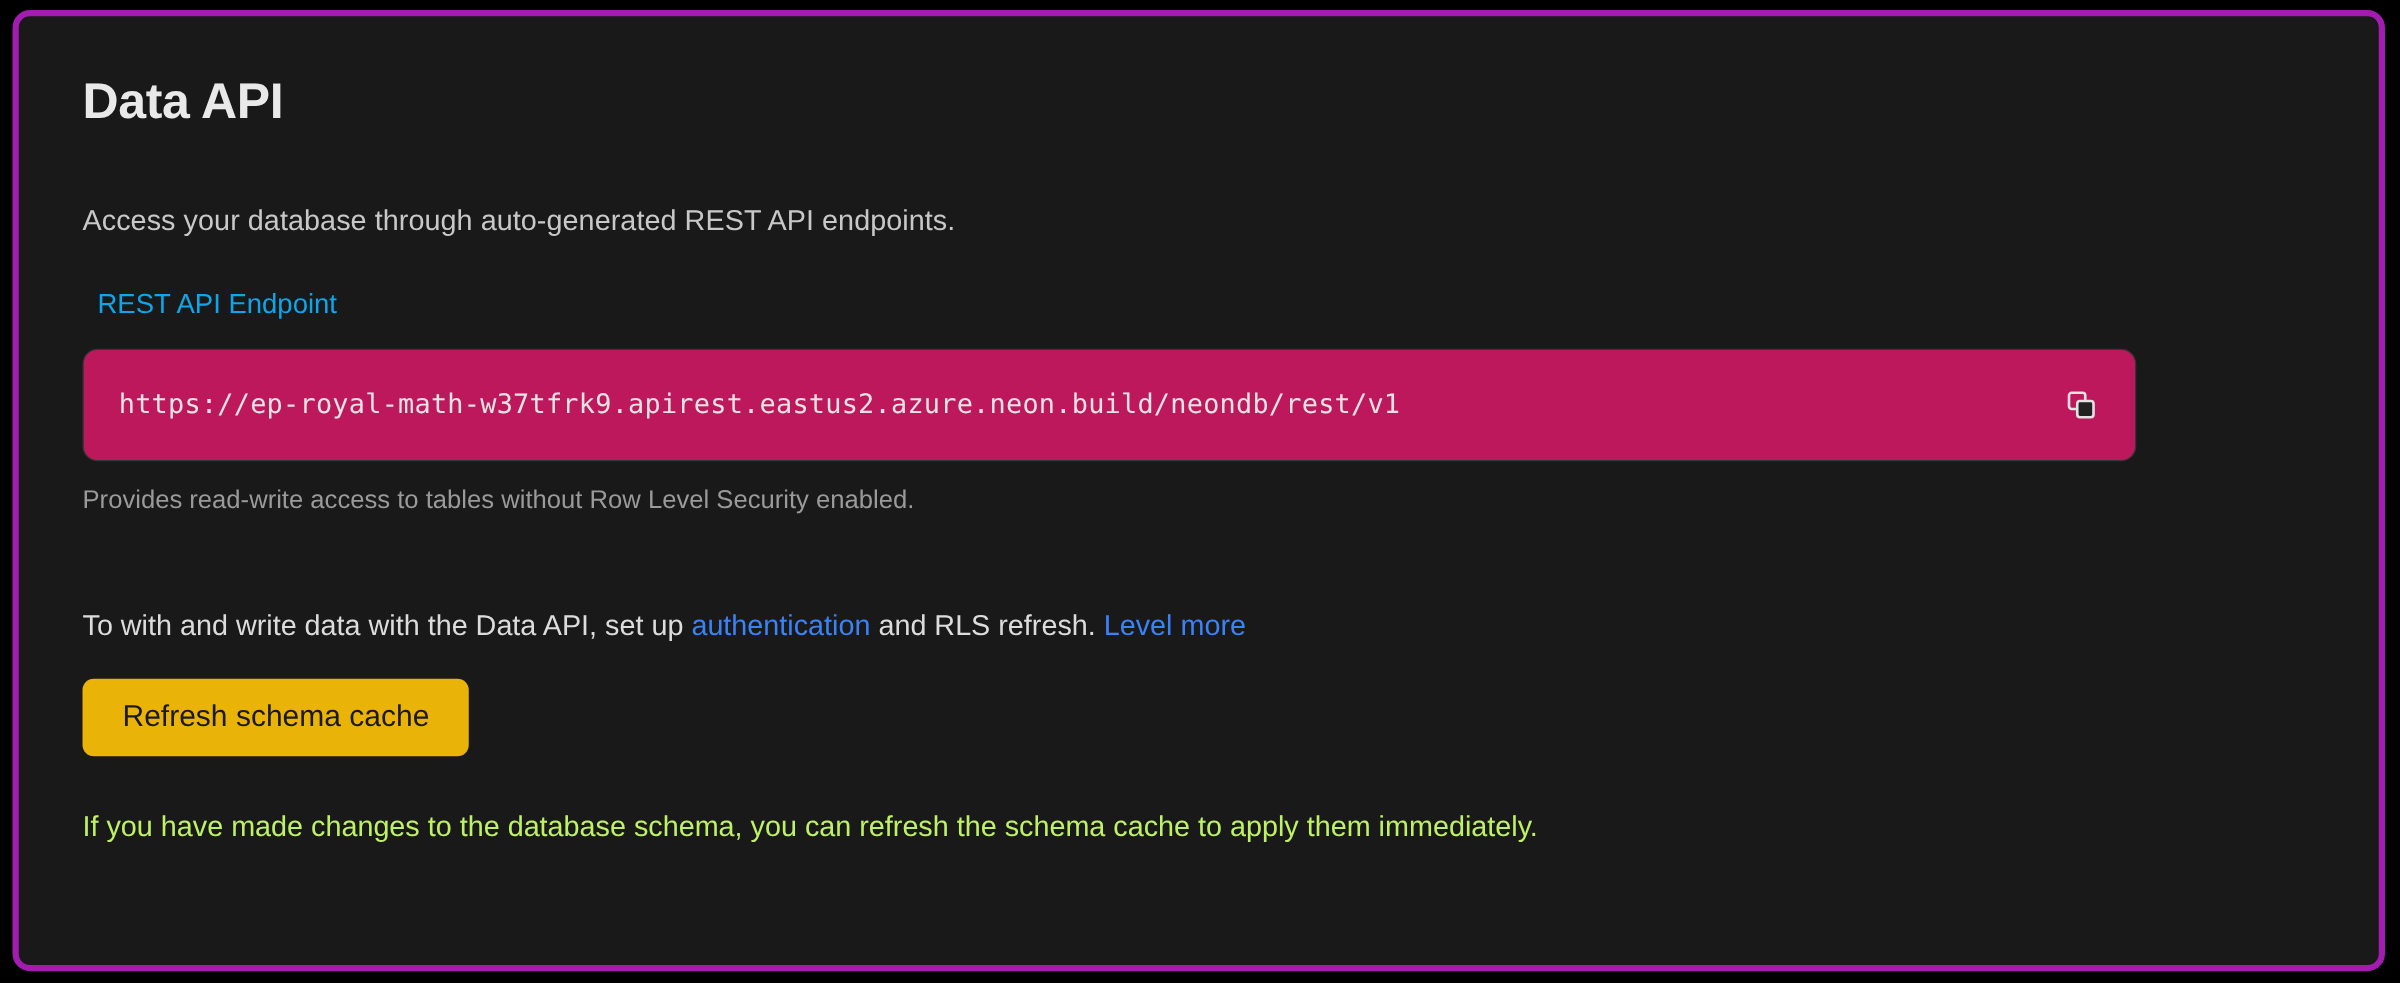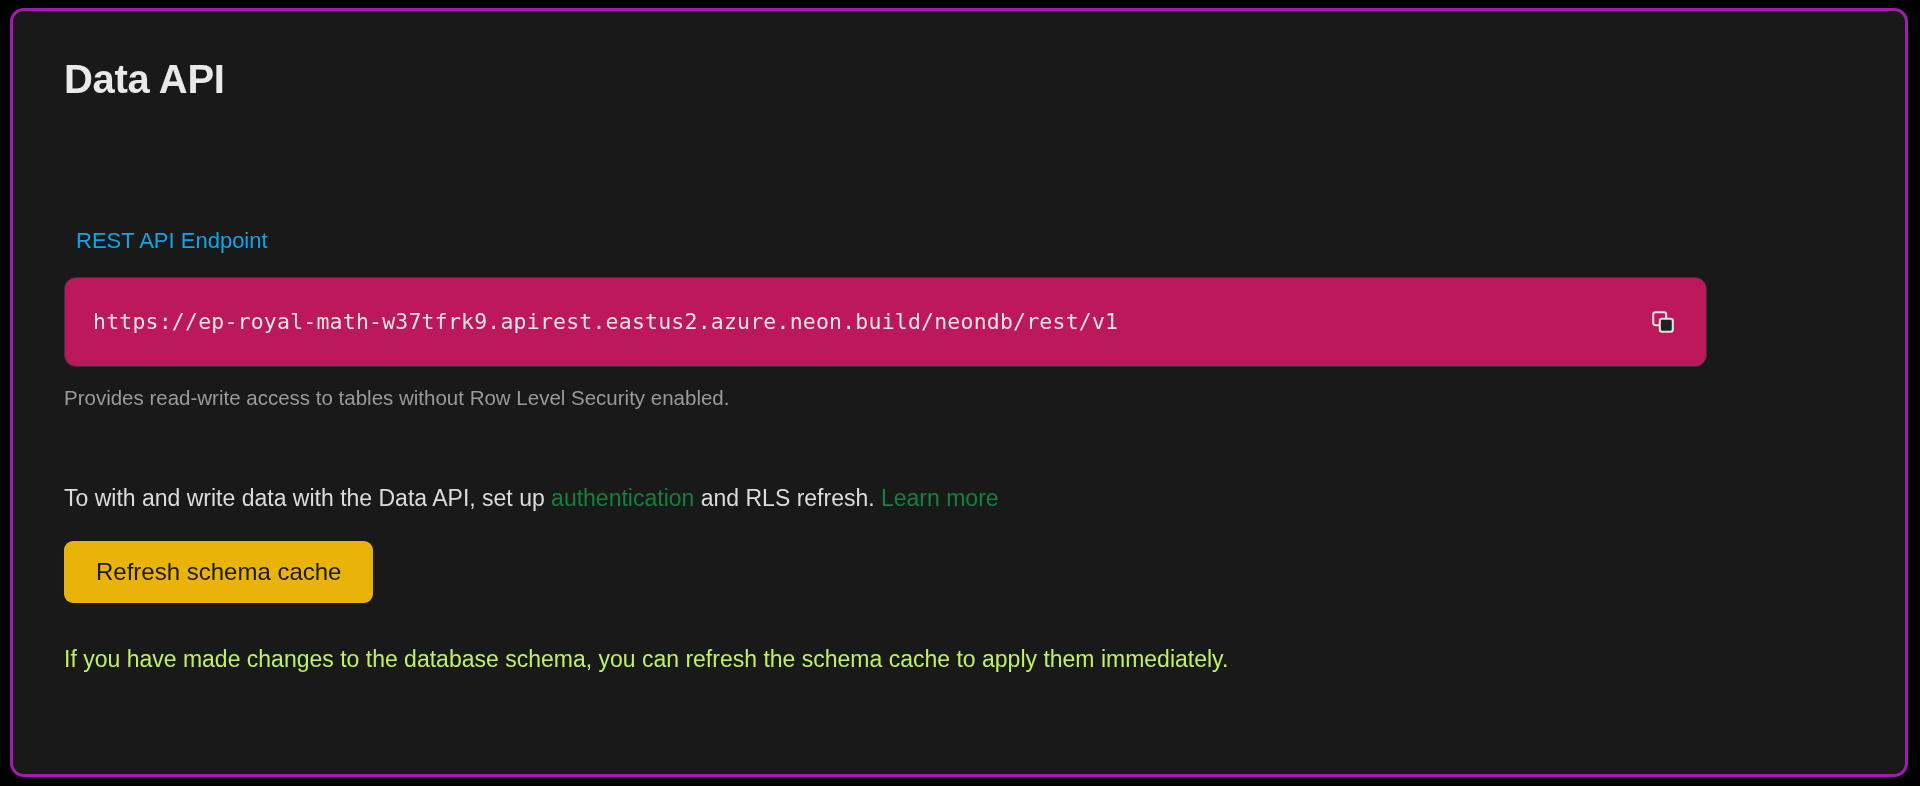--- a/index.html
+++ b/index.html
@@ -24,21 +24,21 @@
 
   
   .card {
     position: absolute;
     left: 10px;
     top: 8px;
     width: 1898px;
     height: 769px;
     box-sizing: border-box;
     background: #191919;
-    border: 3px solid #a21caf;
+    border: 5px solid #a21caf;
     border-radius: 14px;
     padding: 14px;
   }
 
   .card-inner {
     position: absolute;
     left: 51px;
     top: 44px;
     right: 40px;
   }
@@ -131,21 +131,21 @@
 
   .policy-line {
     position: absolute;
     top: 404px;
     left: 0;
     font-size: 23px;
     line-height: 32px;
     color: #dcdcdc;
   }
   .policy-line a {
-    color: #15803d;
+    color: #3b82f6;
     text-decoration: none;
     cursor: pointer;
   }
 
   
   .refresh-button {
     position: absolute;
     top: 486px;
     left: 0;
     height: 62px;
@@ -174,38 +174,39 @@
 </head>
 <body>
 
 <div class="page">
 
   <section class="card">
     <div class="card-inner">
 
       <h1 class="title">Data API</h1>
 
+      <p class="description">Access your database through auto-generated REST API endpoints.</p>
 
       <div class="field-label">REST API Endpoint</div>
 
       <div class="endpoint-box">
         <span class="endpoint-value" title="https://ep-royal-math-w37tfrk9.apirest.eastus2.azure.neon.build/neondb/rest/v1">https://ep-royal-math-w37tfrk9.apirest.eastus2.azure.neon.build/neondb/rest/v1</span>
         <button class="copy-button">
           <span>
             <svg width="26" height="26" viewBox="0 0 26 26" fill="none" aria-hidden="true">
               <rect x="3.2" y="3.2" width="13" height="13" rx="2.2" stroke="#e2e2e2" stroke-width="2.1" fill="none"></rect>
               <rect x="9.8" y="9.8" width="13" height="13" rx="2.2" stroke="#e2e2e2" stroke-width="2.1" fill="#212121"></rect>
             </svg>
           </span>
         </button>
       </div>
 
       <div class="helper-under-input">Provides read-write access to tables without Row Level Security enabled.</div>
 
-      <p class="policy-line"><span>To with and write data with the Data API, set up </span><a href="#">authentication</a><span> and RLS refresh. </span><a href="#">Learn more</a></p>
+      <p class="policy-line"><span>To with and write data with the Data API, set up </span><a href="#">authentication</a><span> and RLS refresh. </span><a href="#">Level more</a></p>
 
       <button class="refresh-button">Refresh schema cache</button>
 
       <div class="helper-under-button">If you have made changes to the database schema, you can refresh the schema cache to apply them immediately.</div>
 
     </div>
   </section>
 
 </div>
 

